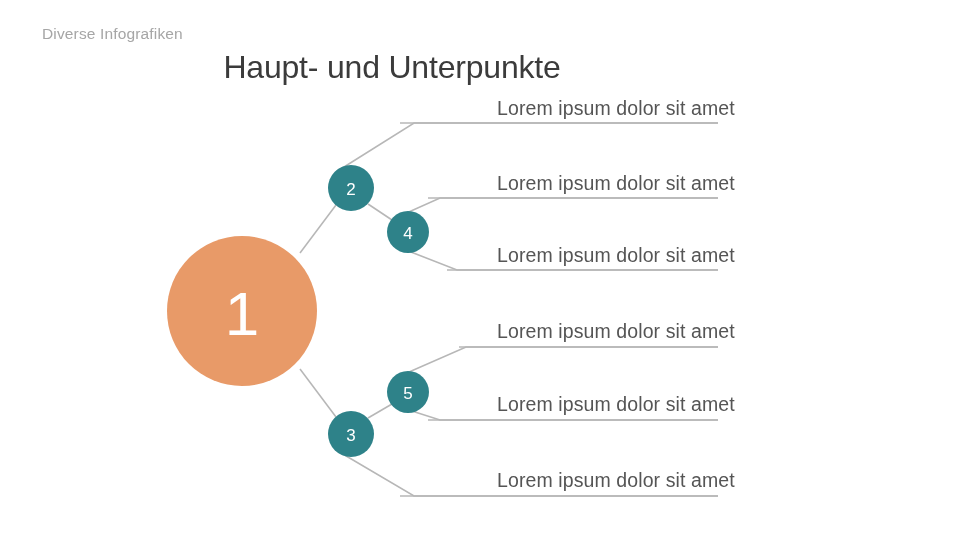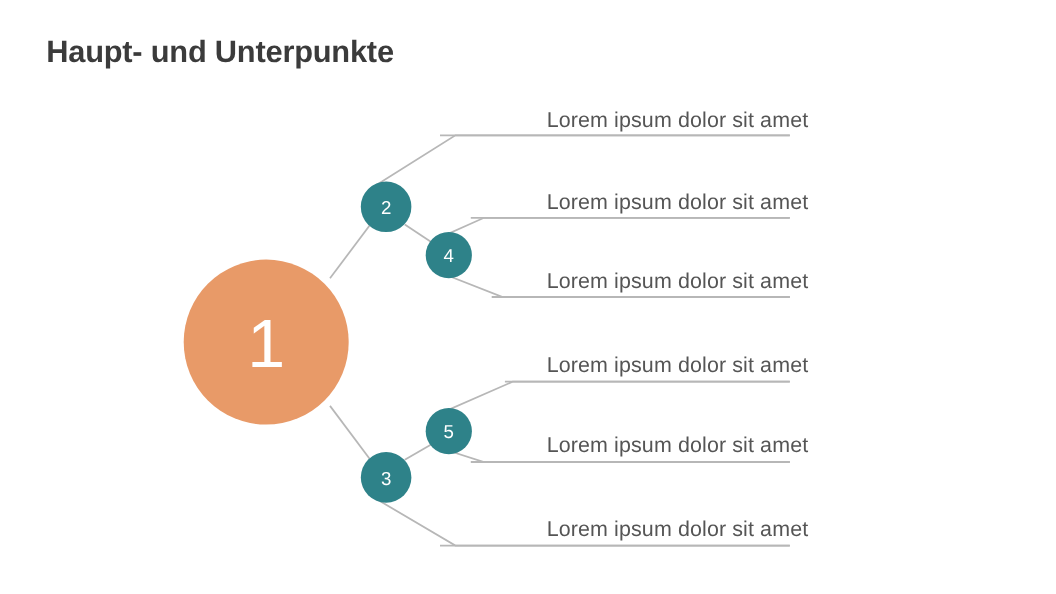--- a/index.html
+++ b/index.html
@@ -31,27 +31,28 @@
     font-family: "Liberation Sans", sans-serif;
     font-size: 15.5px;
     font-weight: 400;
     color: #a6a6a6;
     letter-spacing: 0.15px;
     line-height: 20px;
     white-space: nowrap;
   }
   .headline {
     font-family: "Liberation Sans", sans-serif;
-    font-size: 28px;
-    font-weight: 700;
+    font-size: 32px;
+    font-weight: 400;
     color: #3b3b3b;
     letter-spacing: -0.2px;
     line-height: 34px;
     margin-top: 6px;
     white-space: nowrap;
+    text-align: center;
   }
   #diagram {
     position: absolute;
     left: 0;
     top: 0;
     width: 960px;
     height: 540px;
     display: block;
   }
   .connector {
@@ -95,20 +96,21 @@
     letter-spacing: 0.1px;
     dominant-baseline: alphabetic;
   }
 </style>
 </head>
 <body>
 
 <div id="slide">
 
   <div class="header">
+    <div class="eyebrow">Diverse Infografiken</div>
     <div class="headline">Haupt- und Unterpunkte</div>
   </div>
 
   <svg id="diagram" viewBox="0 0 960 540" width="960" height="540">
 
     <g id="connectors-group">
         <path d="M 300 253 L 336 205" class="connector"></path>
         <path d="M 300 369 L 336 417" class="connector"></path>
         <path d="M 368 204 L 392 220" class="connector"></path>
         <path d="M 368 418 L 392 404" class="connector"></path>

